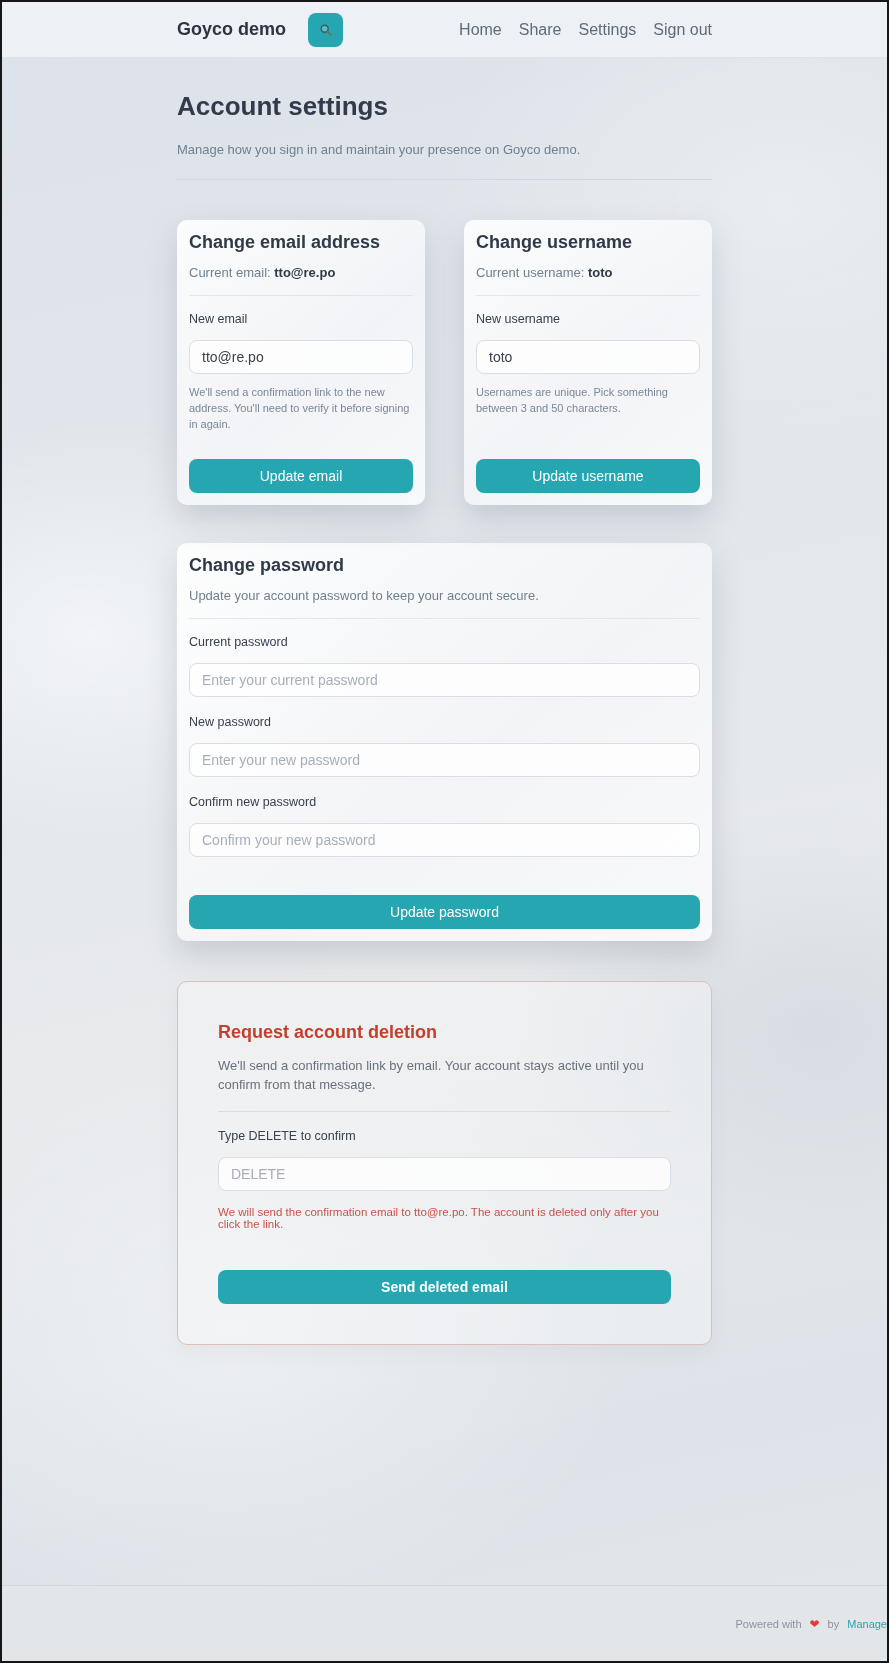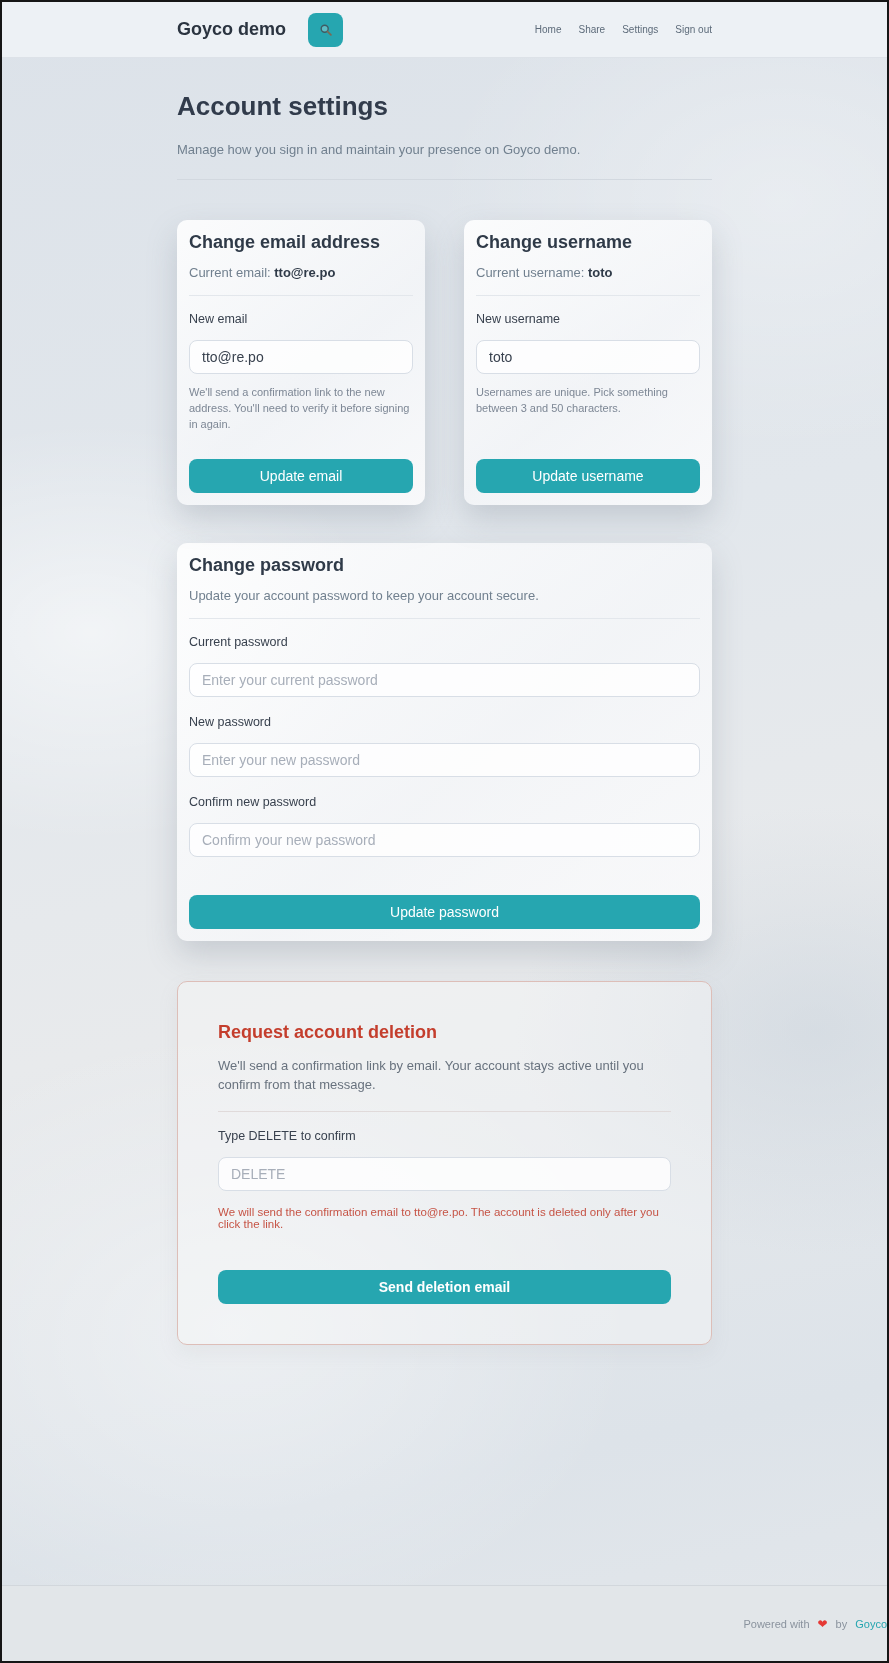--- a/index.html
+++ b/index.html
@@ -44,21 +44,21 @@
   }
   .search-btn {
     width: 35px; border: none; cursor: pointer;
     background: var(--accent-teal, #26a6b0);
     border-radius: 8px;
     margin-left: -4px;
     display: flex; align-items: center; justify-content: center;
   }
   .magnifier { width: 14px; height: 14px; display: block; }
   .nav-links { margin-left: auto; display: flex; gap: 17px; }
-  .nav-links a { font-size: 10px; color: #5d6b7a; text-decoration: none; white-space: nowrap; }
+  .nav-links a { font-size: 16px; color: #5d6b7a; text-decoration: none; white-space: nowrap; }
 
   
   .main { flex: 1 1 auto; }
   .container { width: 535px; margin: 0 auto; padding-top: 33px; }
 
   h1.page-title { font-size: 26px; font-weight: 700; color: #313b4b; margin-bottom: 20px; }
   .page-subtitle { font-size: 13px; color: #71808f; margin-bottom: 22px; }
   .page-divider { border: none; border-top: 1px solid #d2d8df; margin-bottom: 40px; }
 
   .cards-row { display: grid; grid-template-columns: 1fr 1fr; gap: 39px; margin-bottom: 38px; }
@@ -218,26 +218,26 @@
         <button class="btn btn-wide">Update password</button>
       </section>
 
       <section class="danger-card">
         <h2>Request account deletion</h2>
         <p class="danger-desc">We'll send a confirmation link by email. Your account stays active until you confirm from that message.</p>
         <hr class="danger-divider">
         <label class="field-label">Type DELETE to confirm</label>
         <input type="text" class="field" placeholder="DELETE" style="">
         <p class="danger-warn">We will send the confirmation email to tto@re.po. The account is deleted only after you click the link.</p>
-        <button class="btn btn-wide btn-danger-zone">Send deletion email</button>
+        <button class="btn btn-wide btn-danger-zone">Send deleted email</button>
       </section>
 
     </div>
   </main>
 
   <footer class="footer">
     <span>Powered with</span>
     <span class="heart">❤</span>
     <span>by</span>
-    <a href="#">Goyco</a>
+    <a href="#">Manage</a>
   </footer>
 
 </div>
 
 </body></html>

